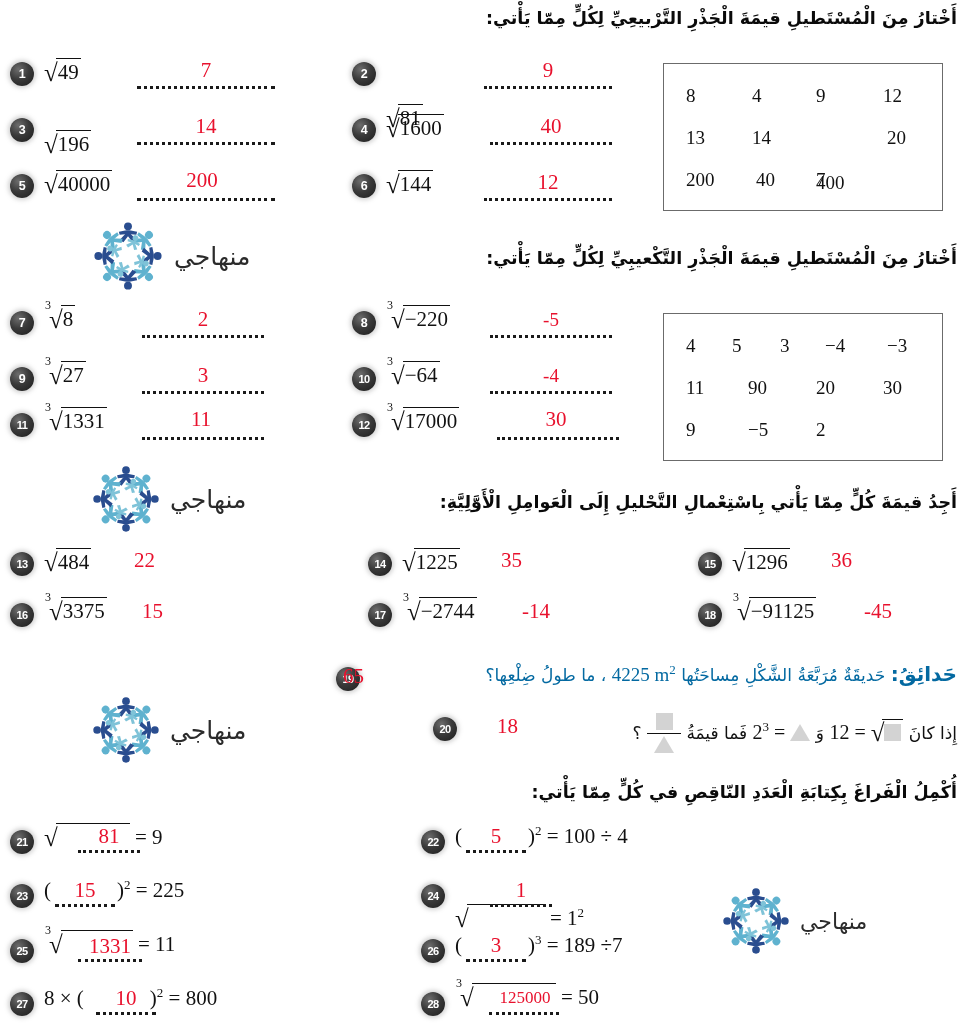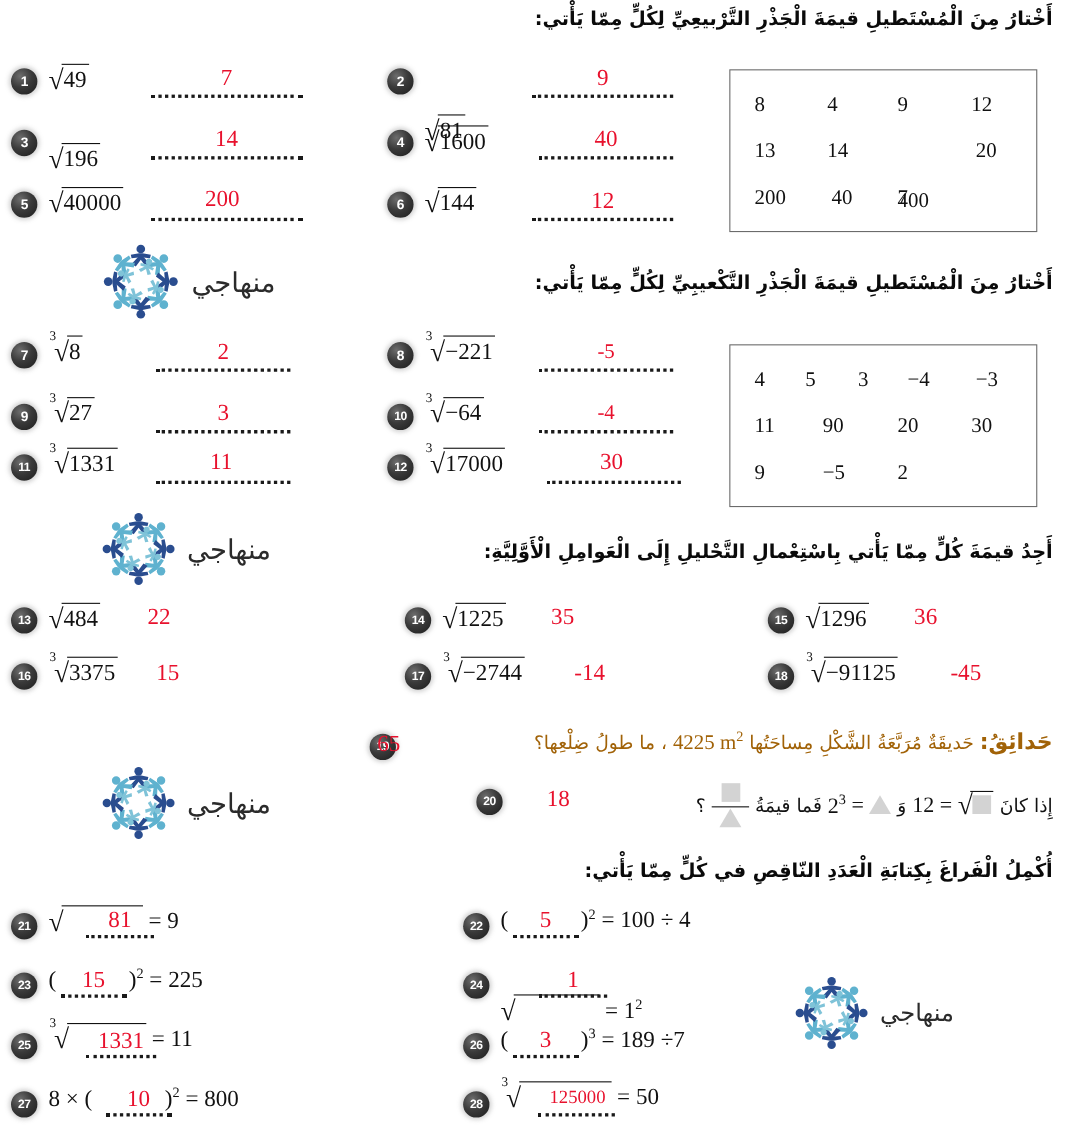--- a/index.html
+++ b/index.html
@@ -307,21 +307,21 @@
 
 <div class="badge" style="left:10px; top:311px;">7</div>
 <div class="math" style="left:44px; top:305px;">
   <span class="radical cube"><span class="idx">3</span><span class="radsign">√</span><span class="radicand">8</span></span>
 </div>
 <div class="dots" style="left:142px; top:335px; width:122px;"></div>
 <div class="ans" style="left:142px; top:307px; width:122px;">2</div>
 
 <div class="badge" style="left:352px; top:311px;">8</div>
 <div class="math" style="left:386px; top:305px;">
-  <span class="radical cube"><span class="idx">3</span><span class="radsign">√</span><span class="radicand">−221</span></span>
+  <span class="radical cube"><span class="idx">3</span><span class="radsign">√</span><span class="radicand">−220</span></span>
 </div>
 <div class="dots" style="left:490px; top:335px; width:122px;"></div>
 <div class="ans small" style="left:490px; top:309px; width:122px;">-5</div>
 
 <div class="badge" style="left:10px; top:367px;">9</div>
 <div class="math" style="left:44px; top:361px;">
   <span class="radical cube"><span class="idx">3</span><span class="radsign">√</span><span class="radicand">27</span></span>
 </div>
 <div class="dots" style="left:142px; top:391px; width:122px;"></div>
 <div class="ans" style="left:142px; top:363px; width:122px;">3</div>
@@ -404,21 +404,21 @@
 <div class="ans" style="left:522px; top:599px;">-14</div>
 
 <div class="badge small" style="left:698px; top:603px;">18</div>
 <div class="math" style="left:732px; top:597px;">
   <span class="radical cube"><span class="idx">3</span><span class="radsign">√</span><span class="radicand">−91125</span></span>
 </div>
 <div class="ans" style="left:864px; top:599px;">-45</div>
 
 <div class="badge small" style="left:336px; top:667px;">19</div>
 <div style="position:absolute; right:14px; top:662px; direction:rtl; text-align:right;
-            font-family:'DejaVu Sans','Liberation Sans',sans-serif; font-size:17px; white-space:nowrap; color:#a16207;">
+            font-family:'DejaVu Sans','Liberation Sans',sans-serif; font-size:17px; white-space:nowrap; color:#0369a1;">
   <span style="font-weight:bold; font-size:20px;">حَدائِقُ:</span>
   <span>حَديقَةٌ مُرَبَّعَةُ الشَّكْلِ مِساحَتُها</span>
   <span style="direction:ltr; display:inline-block; font-family:'Liberation Serif',serif; font-size:19px;">
     <span>4225 m</span><span class="sup">2</span>
   </span>
   <span>، ما طولُ ضِلْعِها؟</span>
 </div>
 <div class="ans" style="left:343px; top:664px;">65</div>
 
 <div class="badge small" style="left:433px; top:717px;">20</div>

